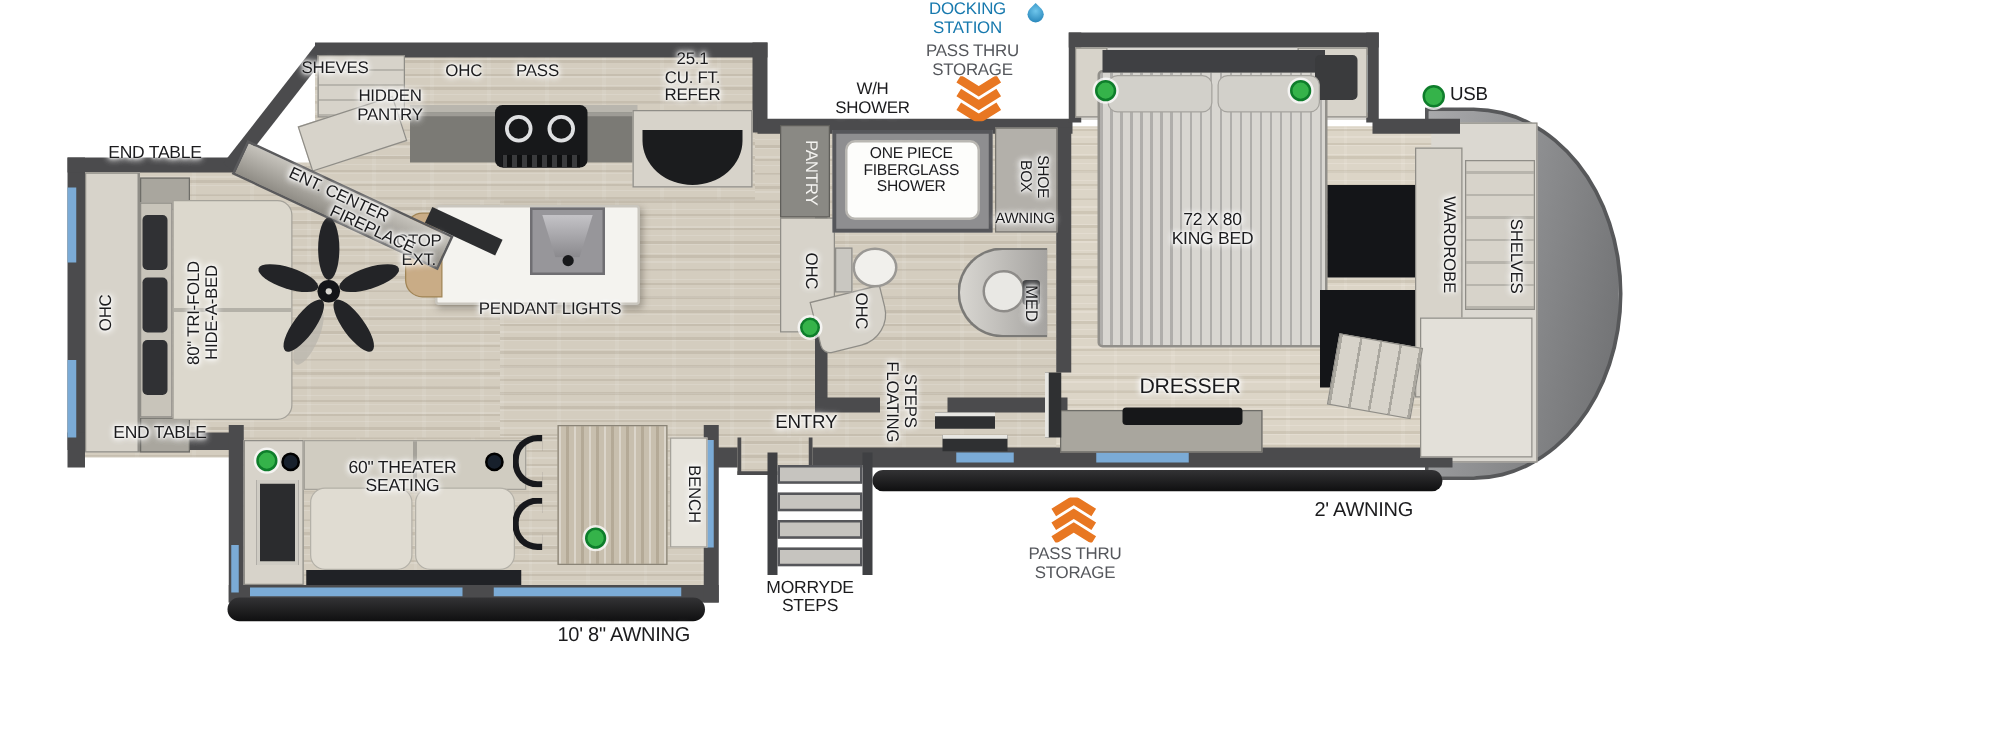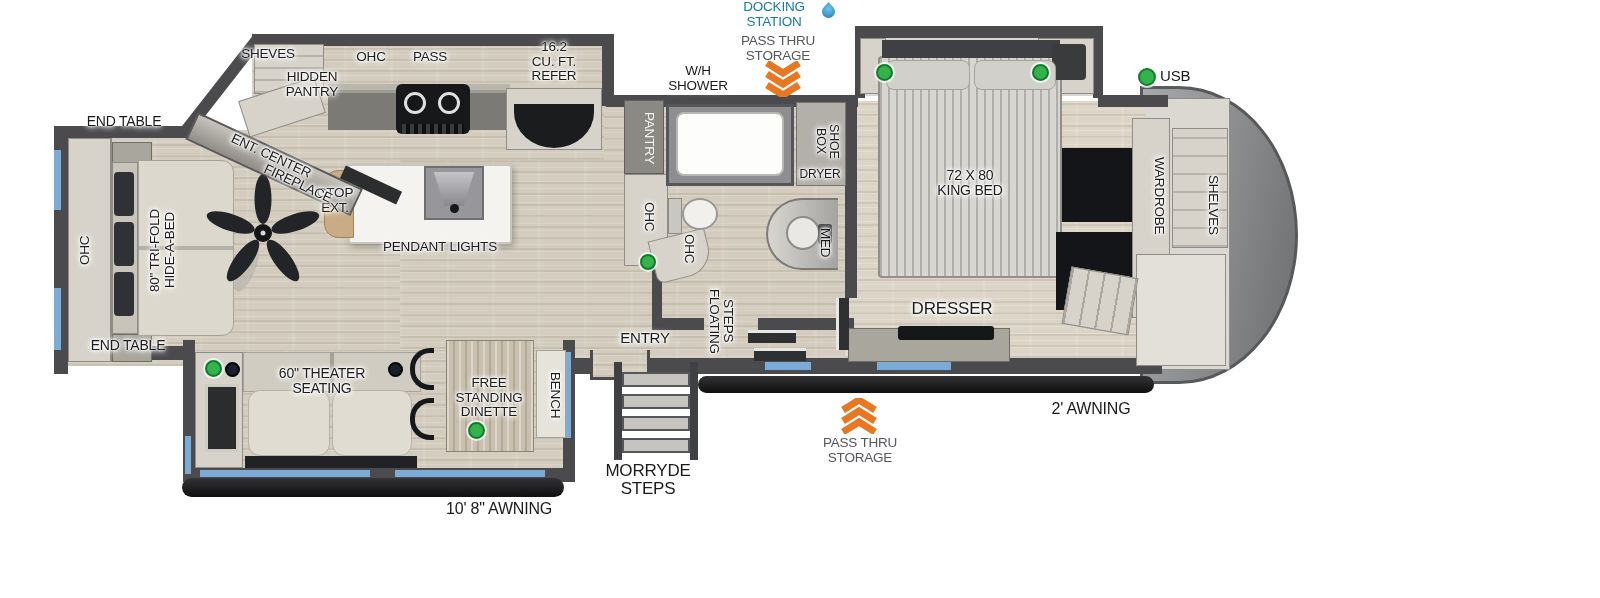--- a/index.html
+++ b/index.html
@@ -109,21 +109,21 @@
   <i style="left:402px;top:124px;width:62px;height:10px;background:#0e0f10;
      background-image:repeating-linear-gradient(90deg,#3a3b3d 0 4px,transparent 4px 8px);z-index:12;"></i>
   <i class="cab" style="left:506px;top:88px;width:96px;height:62px;"></i>
   <i style="left:514px;top:104px;width:80px;height:44px;background:#1b1c1e;
      border-radius:0 0 45px 45px / 0 0 40px 40px;z-index:11;"></i>
   <b class="lbl" style="left:226px;top:47px;width:84px;">SHEVES</b>
   <b class="lbl" style="left:264px;top:70px;width:96px;">HIDDEN
 PANTRY</b>
   <b class="lbl" style="left:348px;top:50px;width:46px;">OHC</b>
   <b class="lbl" style="left:400px;top:50px;width:60px;">PASS</b>
-  <b class="lbl" style="left:512px;top:40px;width:84px;">16.2
+  <b class="lbl" style="left:512px;top:40px;width:84px;">25.1
 CU. FT.
 REFER</b>
 
   <i class="cab" style="left:68px;top:138px;width:44px;height:224px;border-right:2px solid #8f8d87;"></i>
   <i class="gray" style="left:112px;top:142px;width:40px;height:26px;"></i>
   <i class="gray" style="left:112px;top:334px;width:40px;height:28px;"></i>
   <i style="left:112px;top:162px;width:26px;height:172px;background:#c8c4ba;border:1px solid #8f8d87;box-sizing:border-box;"></i>
   <i style="left:114px;top:172px;width:20px;height:44px;background:#303134;border-radius:4px;"></i>
   <i style="left:114px;top:222px;width:20px;height:44px;background:#303134;border-radius:4px;"></i>
   <i style="left:114px;top:272px;width:20px;height:44px;background:#303134;border-radius:4px;"></i>
@@ -172,24 +172,27 @@
   <i style="left:624px;top:100px;width:40px;height:74px;background:#8a8984;border:1px solid #5f5e5a;box-sizing:border-box;z-index:9;"></i>
   <i class="cab" style="left:624px;top:174px;width:44px;height:92px;border-radius:0 0 22px 0;z-index:9;"></i>
   <i class="cab" style="left:652px;top:234px;width:58px;height:44px;transform:rotate(-14deg);border-radius:0 0 26px 8px;z-index:9;"></i>
   <b class="lbl vert on-dark" style="left:632px;top:106px;width:24px;height:64px;">PANTRY</b>
   <b class="lbl vert" style="left:634px;top:188px;width:22px;height:58px;">OHC</b>
   <b class="lbl vert" style="left:674px;top:224px;width:22px;height:50px;">OHC</b>
   <u class="dot g" style="left:640px;top:254px;width:16px;height:16px;"></u>
 
   <i style="left:666px;top:104px;width:128px;height:82px;background:#8e8e90;border:3px solid #55565a;box-sizing:border-box;z-index:9;"></i>
   <i style="left:676px;top:112px;width:108px;height:64px;background:#fdfdfb;border:2px solid #b9b7b2;border-radius:8px;box-sizing:border-box;z-index:10;"></i>
+  <b class="lbl" style="left:676px;top:116px;width:106px;font-size:12.5px;">ONE PIECE
+FIBERGLASS
+SHOWER</b>
   <i style="left:796px;top:102px;width:50px;height:84px;background:#b3b0aa;border:1px solid #77756f;box-sizing:border-box;z-index:9;"></i>
   <b class="lbl vert" style="left:802px;top:106px;width:38px;height:70px;font-size:12.5px;">SHOE
 BOX</b>
-  <b class="lbl" style="left:792px;top:168px;width:56px;font-size:12px;">DRYER</b>
+  <b class="lbl" style="left:792px;top:168px;width:56px;font-size:12px;">AWNING</b>
   <i style="left:668px;top:198px;width:14px;height:36px;background:#c9c7c1;border:1px solid #8e8c87;box-sizing:border-box;z-index:10;"></i>
   <i style="left:682px;top:198px;width:36px;height:32px;background:#f1f0ec;border:2px solid #9a9894;border-radius:50%;box-sizing:border-box;z-index:10;"></i>
   <i style="left:766px;top:198px;width:72px;height:72px;
      background:linear-gradient(90deg,#d8d6d1,#a5a3a0);border:2px solid #7b7a77;border-right:none;
      border-radius:50% 0 0 50%;box-sizing:border-box;z-index:10;"></i>
   <i style="left:786px;top:216px;width:34px;height:34px;background:#e9e8e4;border:2px solid #8e8c89;border-radius:50%;box-sizing:border-box;z-index:11;"></i>
   <i style="left:818px;top:224px;width:14px;height:20px;background:#3b3c3e;border-radius:3px;z-index:12;"></i>
   <b class="lbl vert" style="left:810px;top:212px;width:22px;height:62px;">MED</b>
 
   <u class="tread" style="left:748px;top:330px;width:48px;height:13px;"></u>
@@ -242,34 +245,31 @@
   <i style="left:248px;top:390px;width:82px;height:66px;background:#e0dcd2;border:1px solid #b4b1a8;border-radius:12px;box-sizing:border-box;z-index:10;"></i>
   <i style="left:332px;top:390px;width:80px;height:66px;background:#e0dcd2;border:1px solid #b4b1a8;border-radius:12px;box-sizing:border-box;z-index:10;"></i>
   <i style="left:245px;top:456px;width:172px;height:12px;background:#202226;z-index:10;"></i>
   <b class="lbl" style="left:262px;top:366px;width:120px;font-size:14px;">60" THEATER
 SEATING</b>
   <u class="chair" style="left:410px;top:348px;"></u>
   <u class="chair" style="left:410px;top:398px;"></u>
   <i style="left:446px;top:340px;width:88px;height:112px;
      background:#c8bfae;border:1px solid #8a8477;box-sizing:border-box;z-index:9;
      background-image:repeating-linear-gradient(90deg,rgba(255,255,255,.35) 0 2px,transparent 2px 6px,rgba(120,105,80,.25) 6px 8px,transparent 8px 12px);"></i>
-  <b class="lbl" style="left:438px;top:376px;width:102px;">FREE
-STANDING
-DINETTE</b>
   <u class="dot g" style="left:468px;top:422px;width:17px;height:17px;z-index:28;"></u>
   <i style="left:536px;top:350px;width:30px;height:88px;background:#e6e3db;border:1px solid #a5a29a;box-sizing:border-box;z-index:10;"></i>
   <b class="lbl vert" style="left:538px;top:360px;width:24px;height:70px;">BENCH</b>
 
   <i style="left:614px;top:362px;width:8px;height:98px;background:#3f4043;"></i>
   <i style="left:690px;top:362px;width:8px;height:98px;background:#3f4043;"></i>
   <i style="left:622px;top:372px;width:68px;height:15px;background:#c6c4bf;border:2px solid #55565a;box-sizing:border-box;"></i>
   <i style="left:622px;top:394px;width:68px;height:15px;background:#c6c4bf;border:2px solid #55565a;box-sizing:border-box;"></i>
   <i style="left:622px;top:416px;width:68px;height:15px;background:#c6c4bf;border:2px solid #55565a;box-sizing:border-box;"></i>
   <i style="left:622px;top:438px;width:68px;height:15px;background:#c6c4bf;border:2px solid #55565a;box-sizing:border-box;"></i>
-  <b class="lbl" style="left:592px;top:462px;width:112px;font-size:17px;">MORRYDE
+  <b class="lbl" style="left:592px;top:462px;width:112px;font-size:14px;">MORRYDE
 STEPS</b>
 
   <svg style="left:840px;top:398px;" width="38" height="36" viewBox="0 0 38 36">
     <g stroke="#e87722" stroke-width="7" fill="none">
       <path d="M3 12 L19 2 L35 12"></path>
         <path d="M3 23 L19 13 L35 23"></path>
         <path d="M3 34 L19 24 L35 34"></path>
     </g>
   </svg>
   <b class="lbl" style="left:812px;top:436px;width:96px;color:#55575c;text-shadow:none;">PASS THRU

